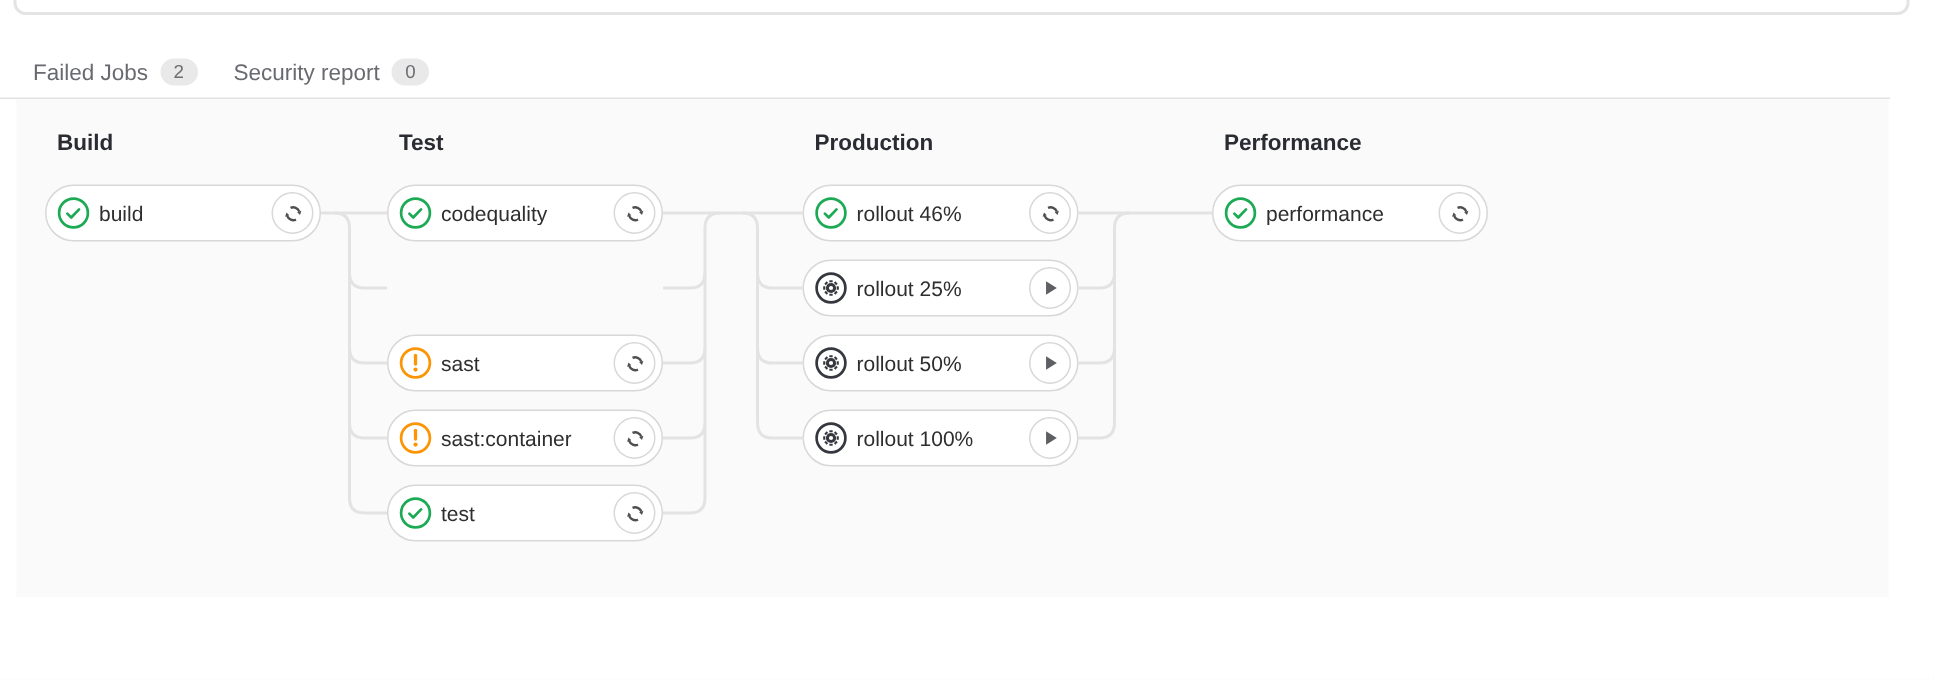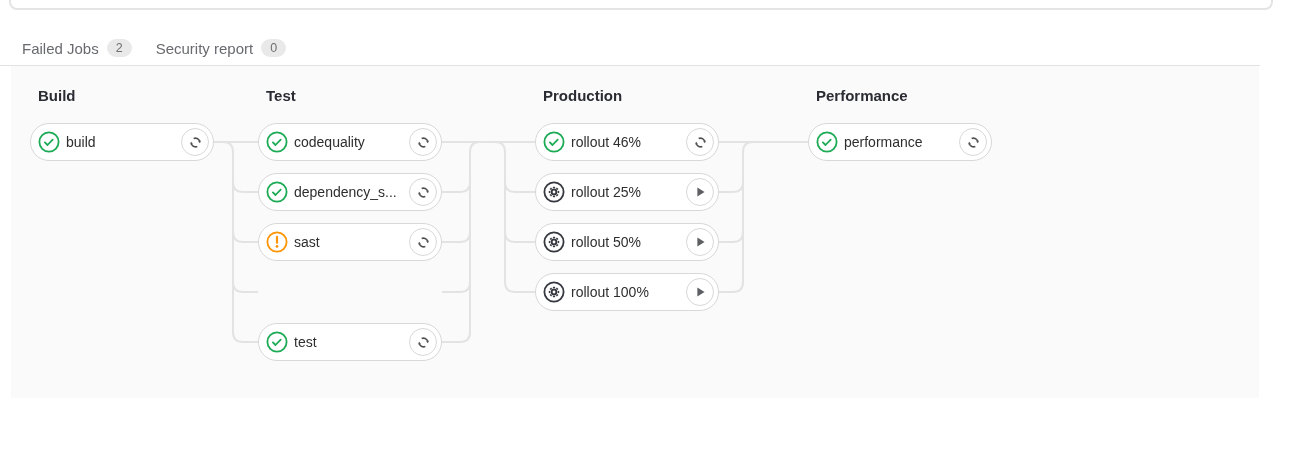--- a/index.html
+++ b/index.html
@@ -134,52 +134,53 @@
               <path d="M9.94 12.17A4.6 4.6 0 0 1 3.68 9.57"></path>
             </g>
             <g fill="#4f4f4f">
               <polygon points="13.8,5.9 10.8,6.9 12.8,8.9"></polygon>
               <polygon points="2.2,10.1 5.2,9.1 3.2,7.1"></polygon>
             </g>
           </svg>
         </span>
       </span>
     </div>
-    <div class="job" style="left: 247px; top: 107px;">
-      <span class="status">
-        <svg width="22" height="22" viewBox="0 0 22 22">
-          <circle cx="11" cy="11" r="9.6" fill="#fff" stroke="#1caa55" stroke-width="1.8"></circle>
-          <path d="M6.9 11.4l2.6 2.6 5.2-5.4" fill="none" stroke="#1caa55" stroke-width="1.8" stroke-linecap="round" stroke-linejoin="round"></path>
-        </svg>
-      </span>
-      <span class="label">dependency_s...</span>
-      <span class="action">
-        <span style="display: flex;">
-          <svg width="15" height="15" viewBox="0 0 16 16">
-            <g stroke="#4f4f4f" stroke-width="1.7" fill="none">
-              <path d="M6.06 3.83A4.6 4.6 0 0 1 12.32 6.43"></path>
-              <path d="M9.94 12.17A4.6 4.6 0 0 1 3.68 9.57"></path>
-            </g>
-            <g fill="#4f4f4f">
-              <polygon points="13.8,5.9 10.8,6.9 12.8,8.9"></polygon>
-              <polygon points="2.2,10.1 5.2,9.1 3.2,7.1"></polygon>
-            </g>
-          </svg>
-        </span>
-      </span>
-    </div>
     <div class="job" style="left: 247px; top: 157px;">
       <span class="status">
         <svg width="22" height="22" viewBox="0 0 22 22">
           <circle cx="11" cy="11" r="9.6" fill="#fff" stroke="#fc9403" stroke-width="1.8"></circle>
           <path d="M11 5.9v5.8" fill="none" stroke="#fc9403" stroke-width="2.2" stroke-linecap="round"></path>
           <circle cx="11" cy="15.4" r="1.4" fill="#fc9403"></circle>
         </svg>
       </span>
       <span class="label">sast</span>
+      <span class="action">
+        <span style="display: flex;">
+          <svg width="15" height="15" viewBox="0 0 16 16">
+            <g stroke="#4f4f4f" stroke-width="1.7" fill="none">
+              <path d="M6.06 3.83A4.6 4.6 0 0 1 12.32 6.43"></path>
+              <path d="M9.94 12.17A4.6 4.6 0 0 1 3.68 9.57"></path>
+            </g>
+            <g fill="#4f4f4f">
+              <polygon points="13.8,5.9 10.8,6.9 12.8,8.9"></polygon>
+              <polygon points="2.2,10.1 5.2,9.1 3.2,7.1"></polygon>
+            </g>
+          </svg>
+        </span>
+      </span>
+    </div>
+    <div class="job" style="left: 247px; top: 207px;">
+      <span class="status">
+        <svg width="22" height="22" viewBox="0 0 22 22">
+          <circle cx="11" cy="11" r="9.6" fill="#fff" stroke="#fc9403" stroke-width="1.8"></circle>
+          <path d="M11 5.9v5.8" fill="none" stroke="#fc9403" stroke-width="2.2" stroke-linecap="round"></path>
+          <circle cx="11" cy="15.4" r="1.4" fill="#fc9403"></circle>
+        </svg>
+      </span>
+      <span class="label">sast:container</span>
       <span class="action">
         <span style="display: flex;">
           <svg width="15" height="15" viewBox="0 0 16 16">
             <g stroke="#4f4f4f" stroke-width="1.7" fill="none">
               <path d="M6.06 3.83A4.6 4.6 0 0 1 12.32 6.43"></path>
               <path d="M9.94 12.17A4.6 4.6 0 0 1 3.68 9.57"></path>
             </g>
             <g fill="#4f4f4f">
               <polygon points="13.8,5.9 10.8,6.9 12.8,8.9"></polygon>
               <polygon points="2.2,10.1 5.2,9.1 3.2,7.1"></polygon>

